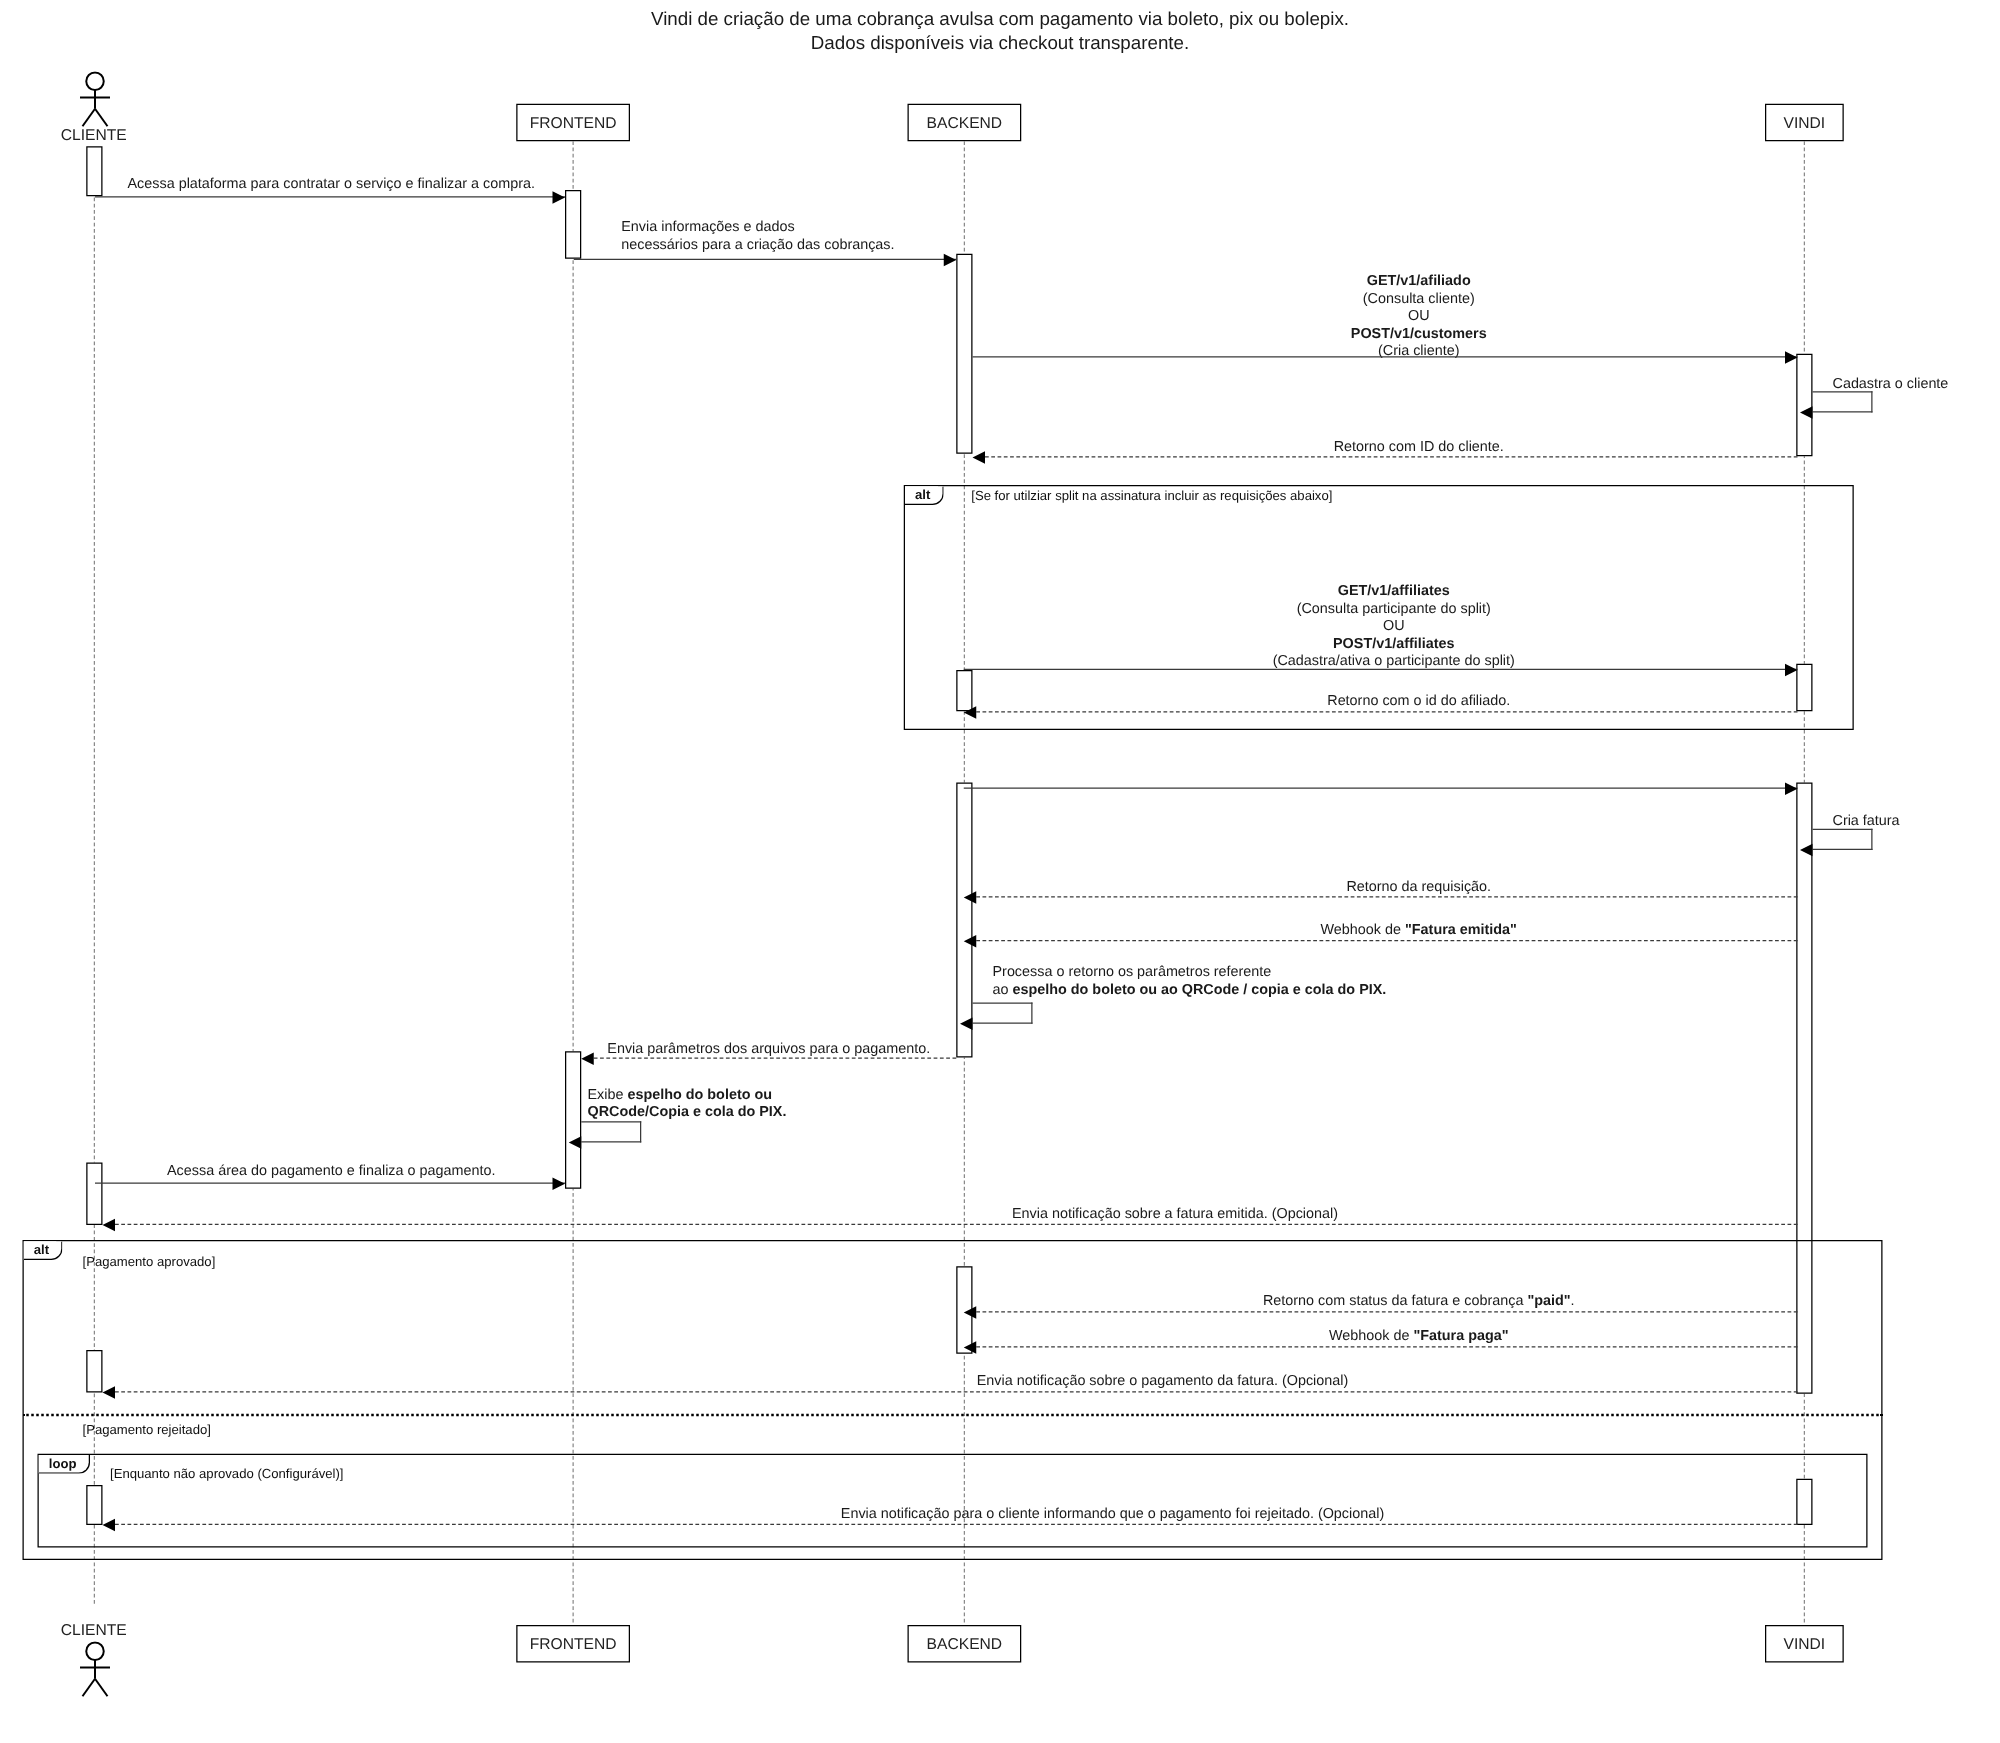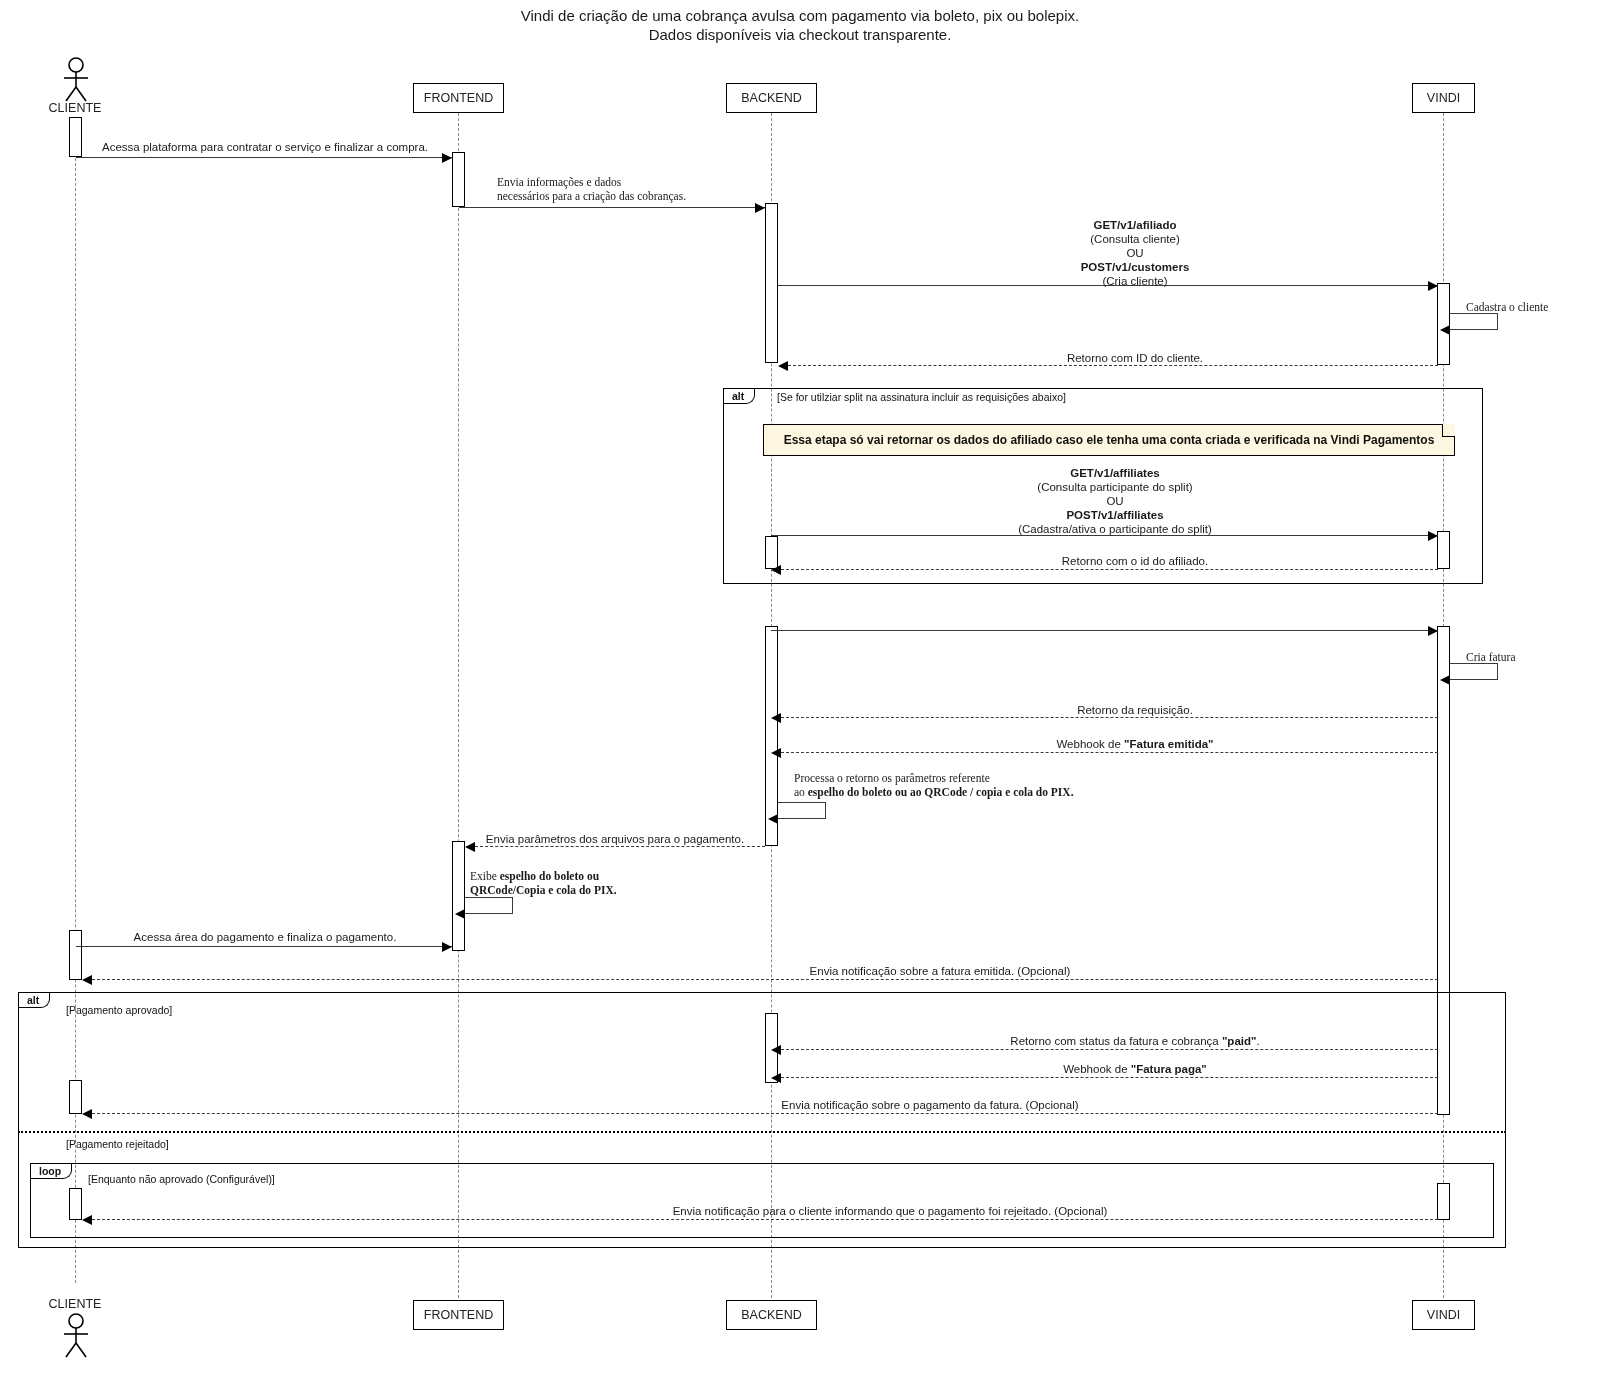--- a/index.html
+++ b/index.html
@@ -87,21 +87,21 @@
     border-right: 10px solid #000;
   }
   .msglabel {
     position: absolute;
     font-size: 11.5px;
     color: #1a1a1a;
     line-height: 14px;
     white-space: pre-line;
   }
   .msglabel.ctr { text-align: center; }
-  .msglabel.lft { text-align: left; font-family: Liberation Serif, serif; }
+  .msglabel.lft { text-align: left; }
   .msglabel b { font-weight: bold; }
   
   .self {
     position: absolute;
     border: 1.3px solid #3a3a3a;
     border-left: none;
     background: transparent;
   }
   .self .tip {
     position: absolute;
@@ -263,24 +263,20 @@
   <div class="msglabel ctr" style="left:900px; top:351px; width:470px;">Retorno com ID do cliente.</div>
   <div class="msg dashed" style="left:778px; top:365px; width:660px;">
     <div class="line" style="left:10px; width:650px;"></div>
       <div class="head left" style="left:0px;"></div>
   </div>
 
   <div class="frag" style="left:723px; top:388px; width:760px; height:196px;"></div>
   <div class="frag-tab" style="left:724px; top:389px;">alt</div>
   <div class="frag-cond" style="left:777px; top:391px;">[Se for utilziar split na assinatura incluir as requisições abaixo]</div>
 
-  <div class="note" style="left:763px; top:424px; width:692px; height:32px;">
-    <span style="padding:0 14px;">Essa etapa só vai retornar os dados do afiliado caso ele tenha uma conta criada e verificada na Vindi Pagamentos</span>
-    <div class="fold"></div>
-  </div>
 
   <div class="msglabel ctr" style="left:780px; top:466px; width:670px;"><b>GET/v1/affiliates</b><br>(Consulta participante do split)<br>OU<br><b>POST/v1/affiliates</b><br>(Cadastra/ativa o participante do split)</div>
   <div class="msg" style="left:771px; top:535px; width:667px;">
     <div class="line" style="width:667px;"></div>
       <div class="head right" style="left:657px;"></div>
   </div>
 
   <div class="msglabel ctr" style="left:900px; top:554px; width:470px;">Retorno com o id do afiliado.</div>
   <div class="msg dashed" style="left:771px; top:569px; width:667px;">
     <div class="line" style="left:10px; width:657px;"></div>

